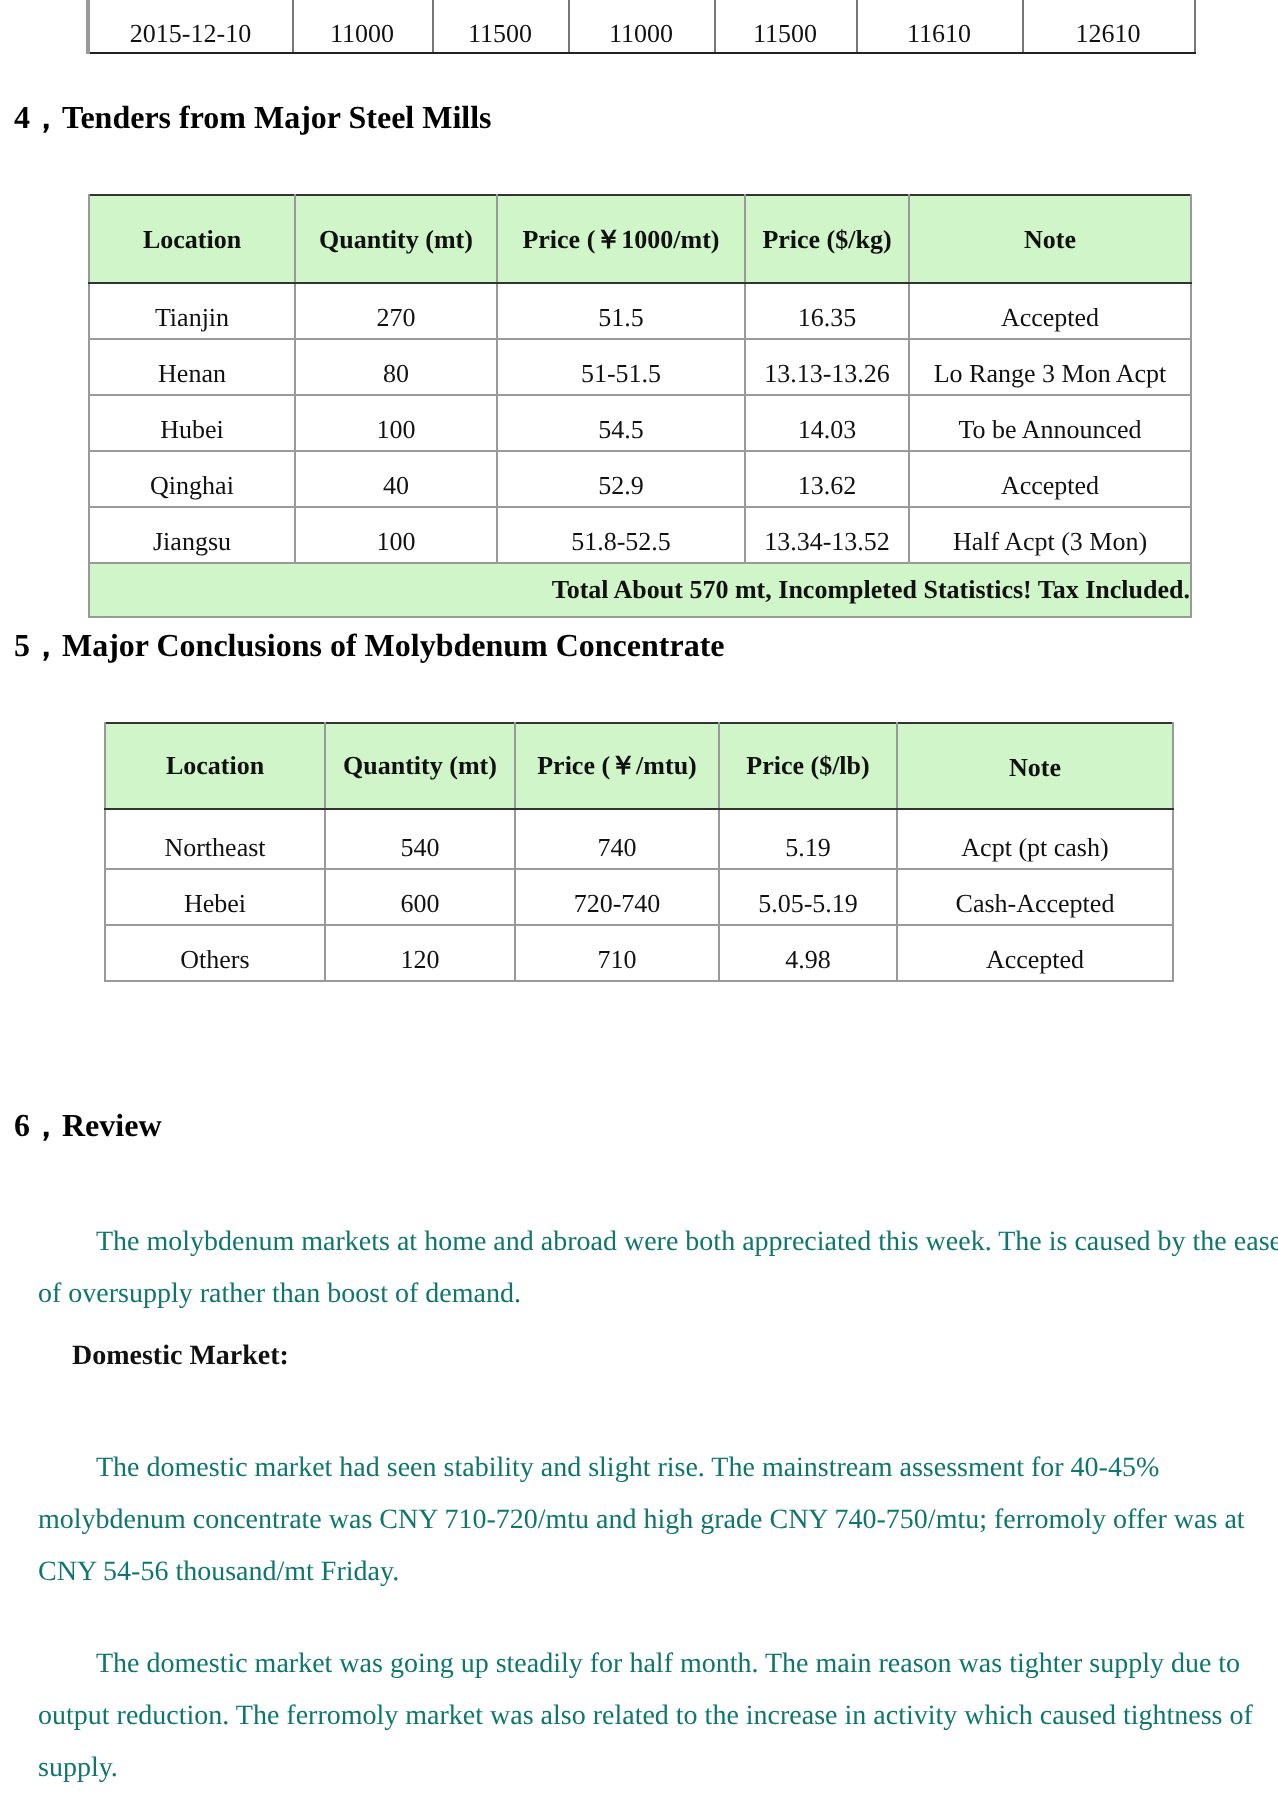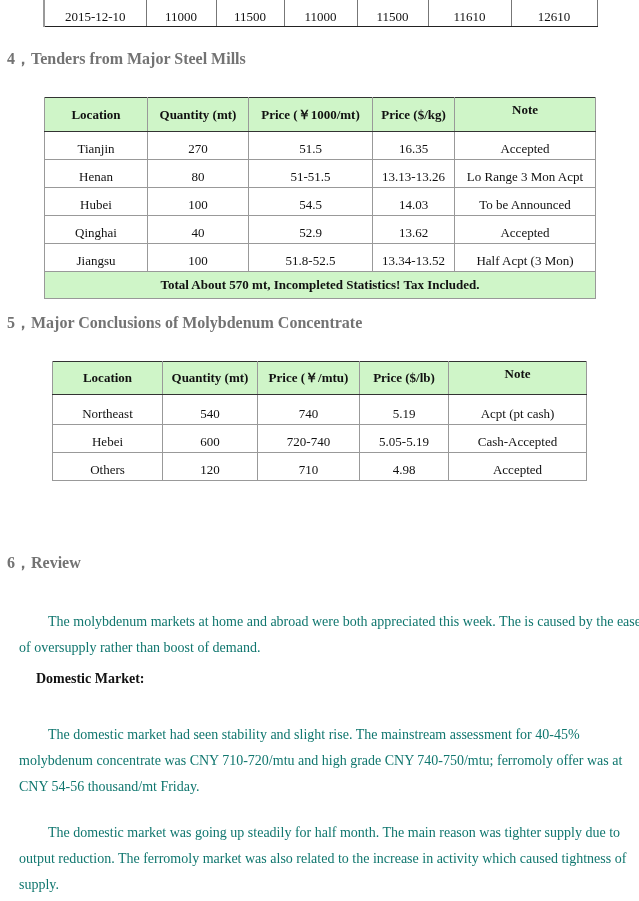--- a/index.html
+++ b/index.html
@@ -11,29 +11,29 @@
   .abs { position: absolute; }
   table { border-collapse: collapse; table-layout: fixed; font-size: 13px; }
   td, th { text-align: center; padding: 0; }
 
   
   #top-table { left: 43px; top: -2px; width: 553px; }
   #top-table td { height: 27px; border-left: 1px solid #777; border-right: 1px solid #777; border-bottom: 1.5px solid #222; vertical-align: bottom; padding-bottom: 1px; }
   #top-table td:first-child { border-left: 2px solid #999; }
 
   .section-heading {
-    position: absolute; left: 7px; font-weight: bold; font-size: 16px; color: #737373;
+    position: absolute; left: 7px; font-weight: bold; font-size: 16px; color: #000000;
     font-family: "Liberation Serif", "DejaVu Serif", serif; white-space: nowrap;
   }
 
   .data-table { border: 1.5px solid #333; }
   .data-table th { background: #cff5c8; font-weight: bold; font-size: 13px; border-left: 1px solid #999; border-right: 1px solid #999; border-bottom: 1.5px solid #333; vertical-align: middle; }
   .data-table td { border-left: 1px solid #999; border-right: 1px solid #999; border-bottom: 1px solid #999; vertical-align: bottom; padding-bottom: 2px; }
-  .data-table tr.total-row td { background: #cff5c8; font-weight: bold; border-top: 1.5px solid #333; vertical-align: middle; padding-bottom: 0; }
-  .data-table th.note-head { vertical-align: top; padding-top: 4px; text-align: center; }
+  .data-table tr.total-row td { background: #cff5c8; font-weight: bold; border-top: 1.5px solid #333; vertical-align: middle; padding-bottom: 0; text-align: right; }
+  .data-table th.note-head { vertical-align: top; padding-top: 14px; text-align: center; }
 
   #tenders-table { left: 44px; top: 97px; width: 551px; }
   #tenders-table th { height: 29px; }
   #tenders-table td { height: 25px; }
   #tenders-table tr.total-row td { height: 26px; }
 
   #moly-table { left: 52px; top: 361px; width: 534px; }
   #moly-table th { height: 28px; }
   #moly-table tr.r-first td { height: 27px; }
   #moly-table td { height: 25px; }

